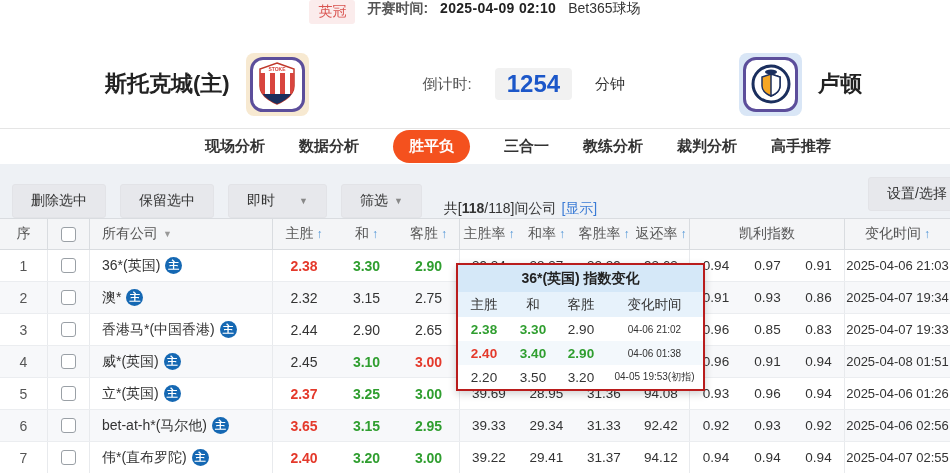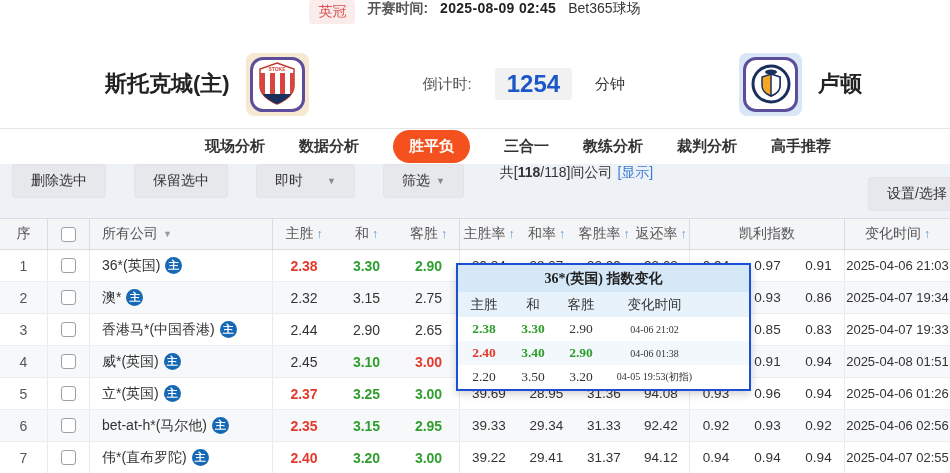--- a/index.html
+++ b/index.html
@@ -27,21 +27,21 @@
   .crest-box.away { background: #d9e6f6; }
   .crest-inner { width: 55px; height: 55px; background: #fff; border: 3px solid #5c4e9b; border-radius: 13px;
     display: flex; align-items: center; justify-content: center; overflow: hidden; }
 
   
   .tabsrow { height: 36px; border-top: 1px solid #e5e5e5; display: flex; align-items: center; gap: 34px; padding-left: 205px; }
   .tab { font-size: 15px; font-weight: bold; color: #333; cursor: pointer; white-space: nowrap; }
   .tab.active { background: #f4511e; color: #fff; padding: 7px 16px; border-radius: 17px; }
 
   
-  .toolbar { height: 54px; background: #eef1f5; display: flex; align-items: flex-start; gap: 28px; padding-left: 12px; position: relative; }
+  .toolbar { height: 54px; background: #eef1f5; display: flex; align-items: flex-end; gap: 14px; padding-left: 12px; position: relative; }
   .tbtn { background: #e7e8ec; border: 1px solid #e2e3e7; color: #333; font-size: 14px; padding: 7px 18px; border-radius: 3px;
     cursor: pointer; white-space: nowrap; display: inline-flex; align-items: center; }
   .tbtn .caret { color: #888; font-size: 9px; margin-left: 24px; }
   .tbtn .caret.tight { margin-left: 6px; }
   .companies { font-size: 14px; color: #333; margin-left: 8px; white-space: nowrap; }
   .companies b { font-weight: bold; }
   .show-link { color: #3a7bd5; margin-left: 5px; cursor: pointer; }
   .settings-btn { position: absolute; right: -16px; top: 13px; }
 
   
@@ -59,37 +59,37 @@
   .rate, .kelly { font-size: 13.5px; }
   .time-cell { font-size: 13px; color: #333; }
   input[type="checkbox"] { appearance: none; width: 15px; height: 15px; border: 1px solid #9aa0a6; border-radius: 3px; background: #fff; cursor: pointer; }
   .company-icon { width: 17px; height: 17px; border-radius: 50%; background: #1568b3; color: #fff; font-size: 11px; font-weight: bold;
     display: inline-flex; align-items: center; justify-content: center; margin-left: 5px; flex: none; }
   .red { color: #e4392b; font-weight: bold; }
   .green { color: #2f9e2f; font-weight: bold; }
   .plain { color: #333; }
 
   
-  .popup { position: absolute; left: 456px; top: 263px; width: 295px; background: #fff; border: 2px solid #1d4ed8;
-    box-shadow: 0 3px 8px rgba(0,0,0,.18); z-index: 20; font-family: Liberation Serif, serif; }
+  .popup { position: absolute; left: 456px; top: 263px; width: 249px; background: #fff; border: 2px solid #b91c1c;
+    box-shadow: 0 3px 8px rgba(0,0,0,.18); z-index: 20; }
   .popup-title { height: 27px; line-height: 27px; text-align: center; background: #d5e8f8; font-weight: bold; font-size: 14px; color: #222; }
   .pgrid { display: grid; grid-template-columns: 52px 46px 50px 97px; align-items: center; }
   .popup-head { height: 25px; background: #e7f2fb; font-size: 13.5px; color: #333; }
   .popup-row { height: 24px; font-size: 13.5px; color: #333; }
   .popup-row:nth-child(2) { background: #f3f8fc; }
   .pgrid span { text-align: center; }
   .ptime { font-size: 10px; }
 </style>
 </head>
 <body>
 
 <div class="topbar">
   <span class="league-badge">英冠</span>
   <span class="kick-label">开赛时间:</span>
-  <span class="kick-time">2025-08-09 02:45</span>
+  <span class="kick-time">2025-04-09 02:10</span>
   <span class="venue">Bet365球场</span>
 </div>
 
 <div class="matchrow">
   <div class="home-group">
     <span class="team-name">斯托克城(主)</span>
     <span class="crest-box home">
       <span class="crest-inner">
         <svg width="40" height="46" viewBox="0 0 40 46">
           <path d="M20 2 L37 8 V25 C37 37 20 43 20 43 C20 43 3 37 3 25 V8 Z" fill="#fff" stroke="#c0392b" stroke-width="1.5"></path>
@@ -342,21 +342,21 @@
   <div class="trow">
     <span class="cell sep idx">6</span>
     <span class="cell sep">
         <input type="checkbox" style="">
       </span>
     <span class="cell company sep">
         <span>bet-at-h*(马尔他)</span>
         <span class="company-icon">主</span>
       </span>
     <span class="cell">
-        <span class="red">2.35</span>
+        <span class="red">3.65</span>
       </span>
     <span class="cell">
         <span class="green">3.15</span>
       </span>
     <span class="cell sep">
         <span class="green">2.95</span>
       </span>
     <span class="cell rate">39.33</span>
     <span class="cell rate">29.34</span>
     <span class="cell rate">31.33</span>

